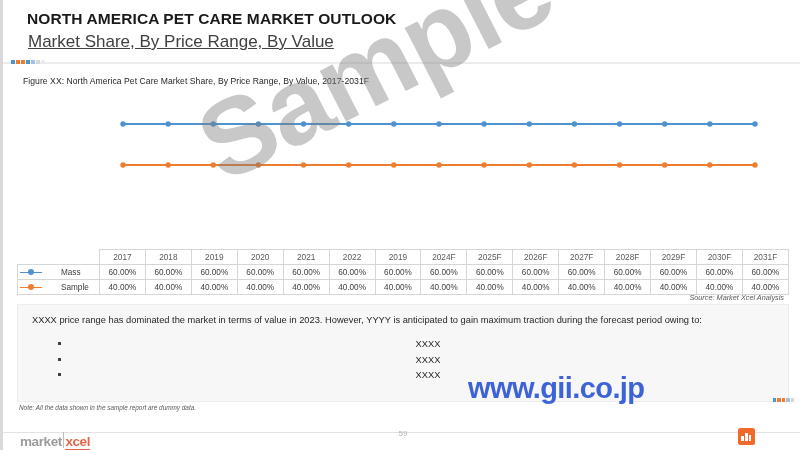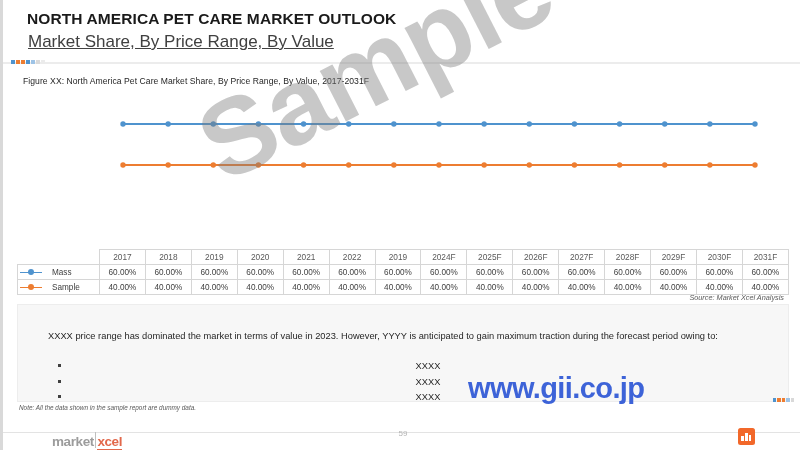--- a/index.html
+++ b/index.html
@@ -70,21 +70,21 @@
     font-weight:normal;
     height:15px;
     white-space:nowrap;
   }
   .tbl .corner { border:none; width:82px; }
   .tbl th { color:#595959; font-size:8.3px; }
   .tbl td.lbl {
     text-align:left; padding-left:2px; width:82px;
     border-left:1px solid #d6d6d6;
   }
-  .lbl-wrap { display:flex; align-items:flex-end; gap:10px; }
+  .lbl-wrap { display:flex; align-items:flex-end; gap:19px; }
   .legend-swatch { display:inline-block; width:22px; height:9px; position:relative; flex:0 0 22px; }
   .legend-swatch::before {
     content:""; position:absolute; left:0; top:4px; width:22px; height:1.7px;
     background:var(--c);
   }
   .legend-swatch::after {
     content:""; position:absolute; left:8px; top:1.5px; width:6px; height:6px;
     border-radius:50%; background:var(--c);
   }
   .lbl-txt { font-size:8.2px; color:#404040; }
@@ -93,21 +93,21 @@
     position:absolute; right:16px; top:293px;
     font-size:7.3px; font-style:italic; color:#595959; white-space:nowrap;
   }
 
   
   .panel {
     position:absolute; left:14px; top:304px; width:772px; height:98px;
     background:#f7f7f7; border:1px solid #ededed;
   }
   .panel p {
-    margin:16px; padding:9px 14px 0 14px;
+    margin:0; padding:9px 14px 0 14px;
     font-size:9.3px; line-height:1.45; color:#262626;
   }
   .panel ul {
     margin:10px 0 0 0; padding:0 0 0 40px; list-style:none;
   }
   .panel li {
     font-size:9.3px; color:#262626; line-height:1.62;
     position:relative; padding-left:10px;text-align:center;
   }
   .panel li::before {
@@ -122,21 +122,21 @@
   }
   .footer-rule {
     position:absolute; left:0; top:432px; width:800px; height:1px;
     background:#e3e3e3;
   }
   .logo-left {
     position:absolute; left:17px; top:430px;
     font-size:13.5px; font-weight:bold; letter-spacing:-0.4px;
     display:flex; align-items:baseline;
   }
-  .logo-left .m { color:#9c9c9c;margin-left:32px; }
+  .logo-left .m { color:#9c9c9c; }
   .logo-left .bar {
     display:inline-block; width:1.5px; height:16px; background:#bfbfbf;
     margin:0 1px; position:relative; top:2px;
   }
   .logo-left .x {
     color:#e2684b; border-bottom:2px solid #e2684b; padding-bottom:0px;
   }
   .pageno {
     position:absolute; left:0; top:429px; width:800px; text-align:center;
     font-size:8px; color:#b5b5b5;

